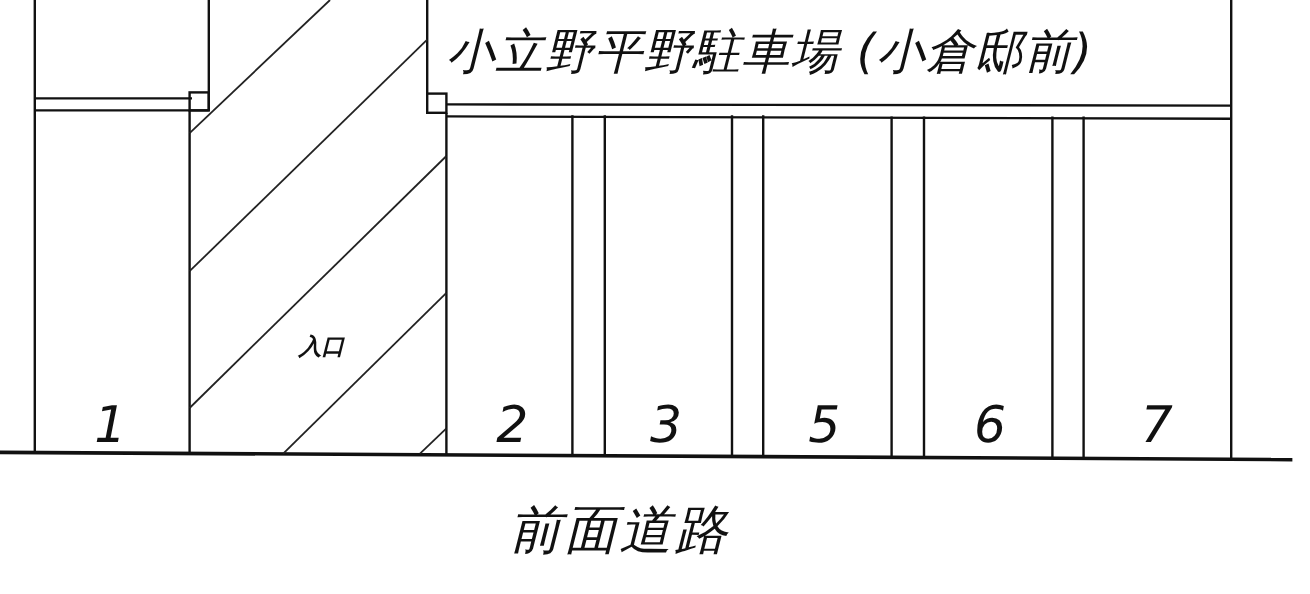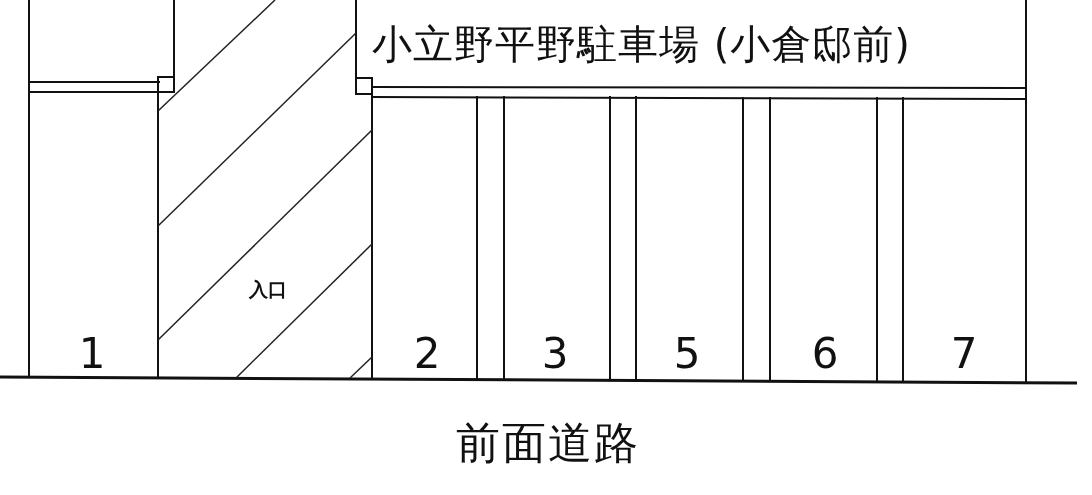--- a/index.html
+++ b/index.html
@@ -1,22 +1,22 @@
 <!DOCTYPE html>
 <html><head>
   <meta charset="utf-8">
   <style>
     html, body { margin: 0; padding: 0; background: #ffffff; }
     body { width: 1092px; height: 495px; position: relative; overflow: hidden;
            font-family: "DejaVu Sans", sans-serif; color: #111; }
-    .abs { position: absolute; }
+    .abs { position: absolute; font-style: italic; }
     svg.lines { position: absolute; left: 0; top: 0; }
     .title { left: 372px; top: 14px; font-size: 40px; letter-spacing: 1px; white-space: nowrap; line-height: 60px; }
     .spot-num { font-size: 42px; line-height: 48px; text-align: center; top: 330px; }
-    .road { left: 424px; top: 415px; font-size: 44px; letter-spacing: 2px; line-height: 56px; white-space: nowrap; margin-left: 32px; }
+    .road { left: 424px; top: 415px; font-size: 44px; letter-spacing: 2px; line-height: 56px; white-space: nowrap; }
     .entrance { left: 249px; top: 279px; font-size: 19px; line-height: 20px; font-weight: bold; white-space: nowrap; }
   </style>
 </head>
 <body>
 
 <svg class="lines" width="1092" height="495">
   <g stroke="#111" stroke-width="2" fill="none">
 
     <line x1="29" y1="0" x2="29" y2="378"></line>
     <line x1="174" y1="0" x2="174" y2="92"></line>

